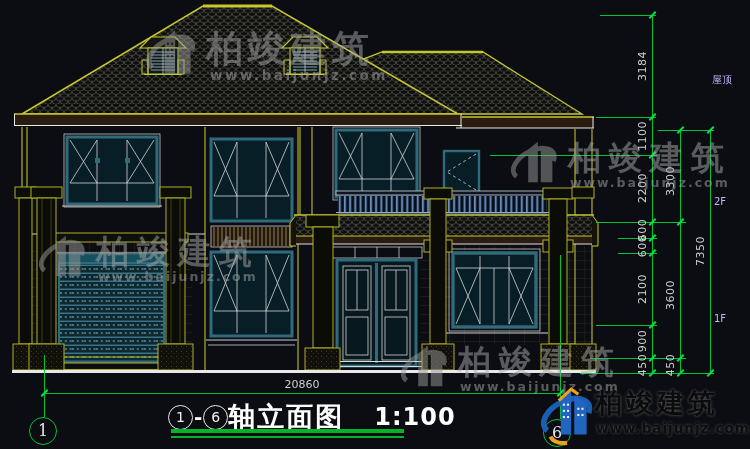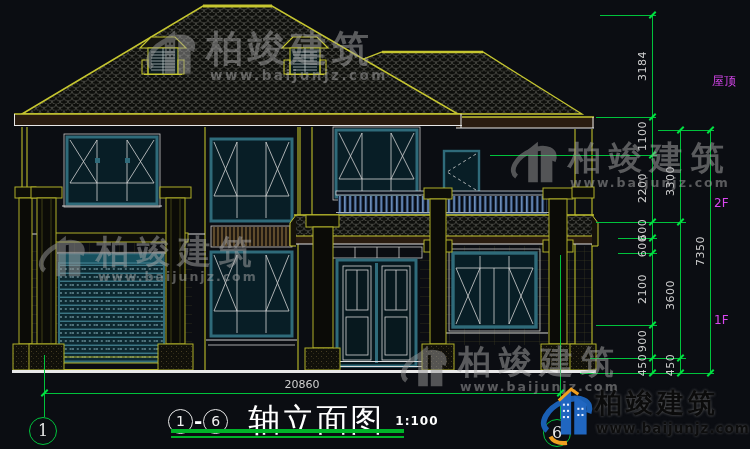--- a/index.html
+++ b/index.html
@@ -6,34 +6,34 @@
   #stage{position:relative;width:750px;height:449px;background:#0b0d12;overflow:hidden;
          font-family:"DejaVu Sans",sans-serif;}
   .abs{position:absolute;}
   
   .gv{position:absolute;width:1px;background:#00c23c;}
   .gh{position:absolute;height:1px;background:#00c23c;}
   .tick{position:absolute;width:9px;height:2px;background:#00e040;transform:rotate(-45deg);}
   .vdim{position:absolute;width:80px;height:16px;line-height:16px;text-align:center;
         transform:rotate(-90deg);font-size:11px;color:#cfcfcf;letter-spacing:0.5px;}
   .hdim{position:absolute;font-size:11px;color:#cfcfcf;}
-  .lvl{position:absolute;font-size:12px;color:#d946ef;}
+  .lvl{position:absolute;font-size:10px;color:#c4b5fd;}
   .bubble{position:absolute;width:26px;height:26px;border:1.6px solid #00c23c;border-radius:50%;
           color:#e8e8e8;font-size:16px;line-height:26px;text-align:center;
           font-family:"DejaVu Serif",serif;}
   
   .wm{position:absolute;opacity:0.5;color:#a8a8a8;}
   .wm .brand{position:absolute;font-weight:bold;white-space:nowrap;}
   .wm .url{position:absolute;font-weight:bold;white-space:nowrap;}
   
   .tb-bubble{width:23px;height:23px;border:1.4px solid #e8e8e8;border-radius:50%;
              color:#f0f0f0;font-size:14px;line-height:23px;text-align:center;display:inline-block;}
   #titleblock{position:absolute;left:168px;top:399px;display:flex;align-items:center;color:#fff;}
-  #title-name{font-size:32px;font-weight:normal;letter-spacing:2px;margin-left:20px;white-space:nowrap;}
-  #title-scale{font-size:12px;font-weight:bold;margin-left:11px;letter-spacing:1px;}
+  #title-name{font-size:27px;font-weight:bold;letter-spacing:2px;margin-left:0;white-space:nowrap;}
+  #title-scale{font-size:24px;font-weight:bold;margin-left:30px;letter-spacing:1px;}
   .underline1{position:absolute;left:171px;top:429px;width:233px;height:4px;background:#00b428;}
   .underline2{position:absolute;left:171px;top:436px;width:233px;height:2px;background:#00b428;}
   
   #badge{position:absolute;left:538px;top:381px;width:212px;height:68px;z-index:10;}
   #badge .brand{position:absolute;left:57px;top:4px;font-size:27px;font-weight:bold;color:#0b0b0b;
                 letter-spacing:4px;white-space:nowrap;text-shadow:0 0 3px rgba(150,150,150,0.65);}
   #badge .url{position:absolute;left:58px;top:39px;font-size:13.5px;font-weight:bold;color:#0d0d0d;
               letter-spacing:1px;white-space:nowrap;text-shadow:0 0 3px rgba(140,140,140,0.6);}
   svg{display:block;}
 </style>

